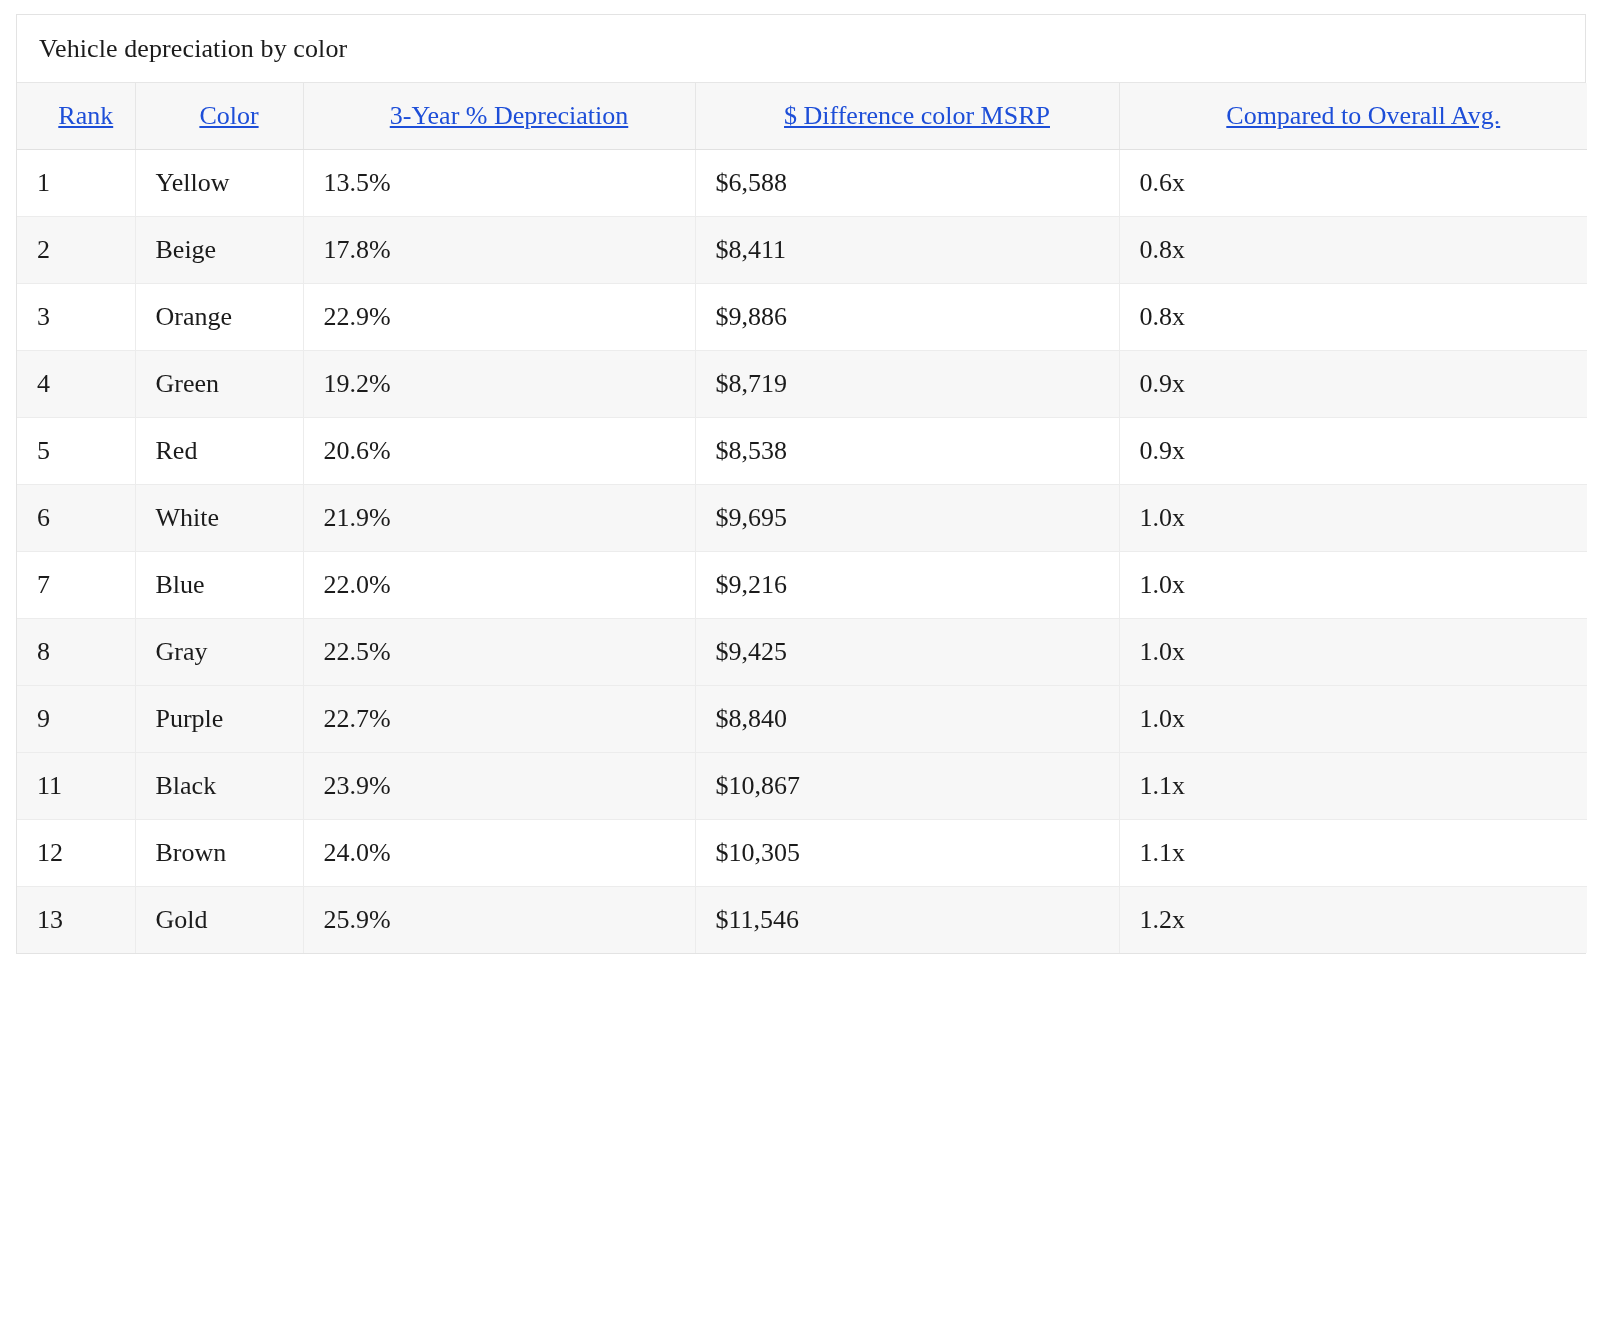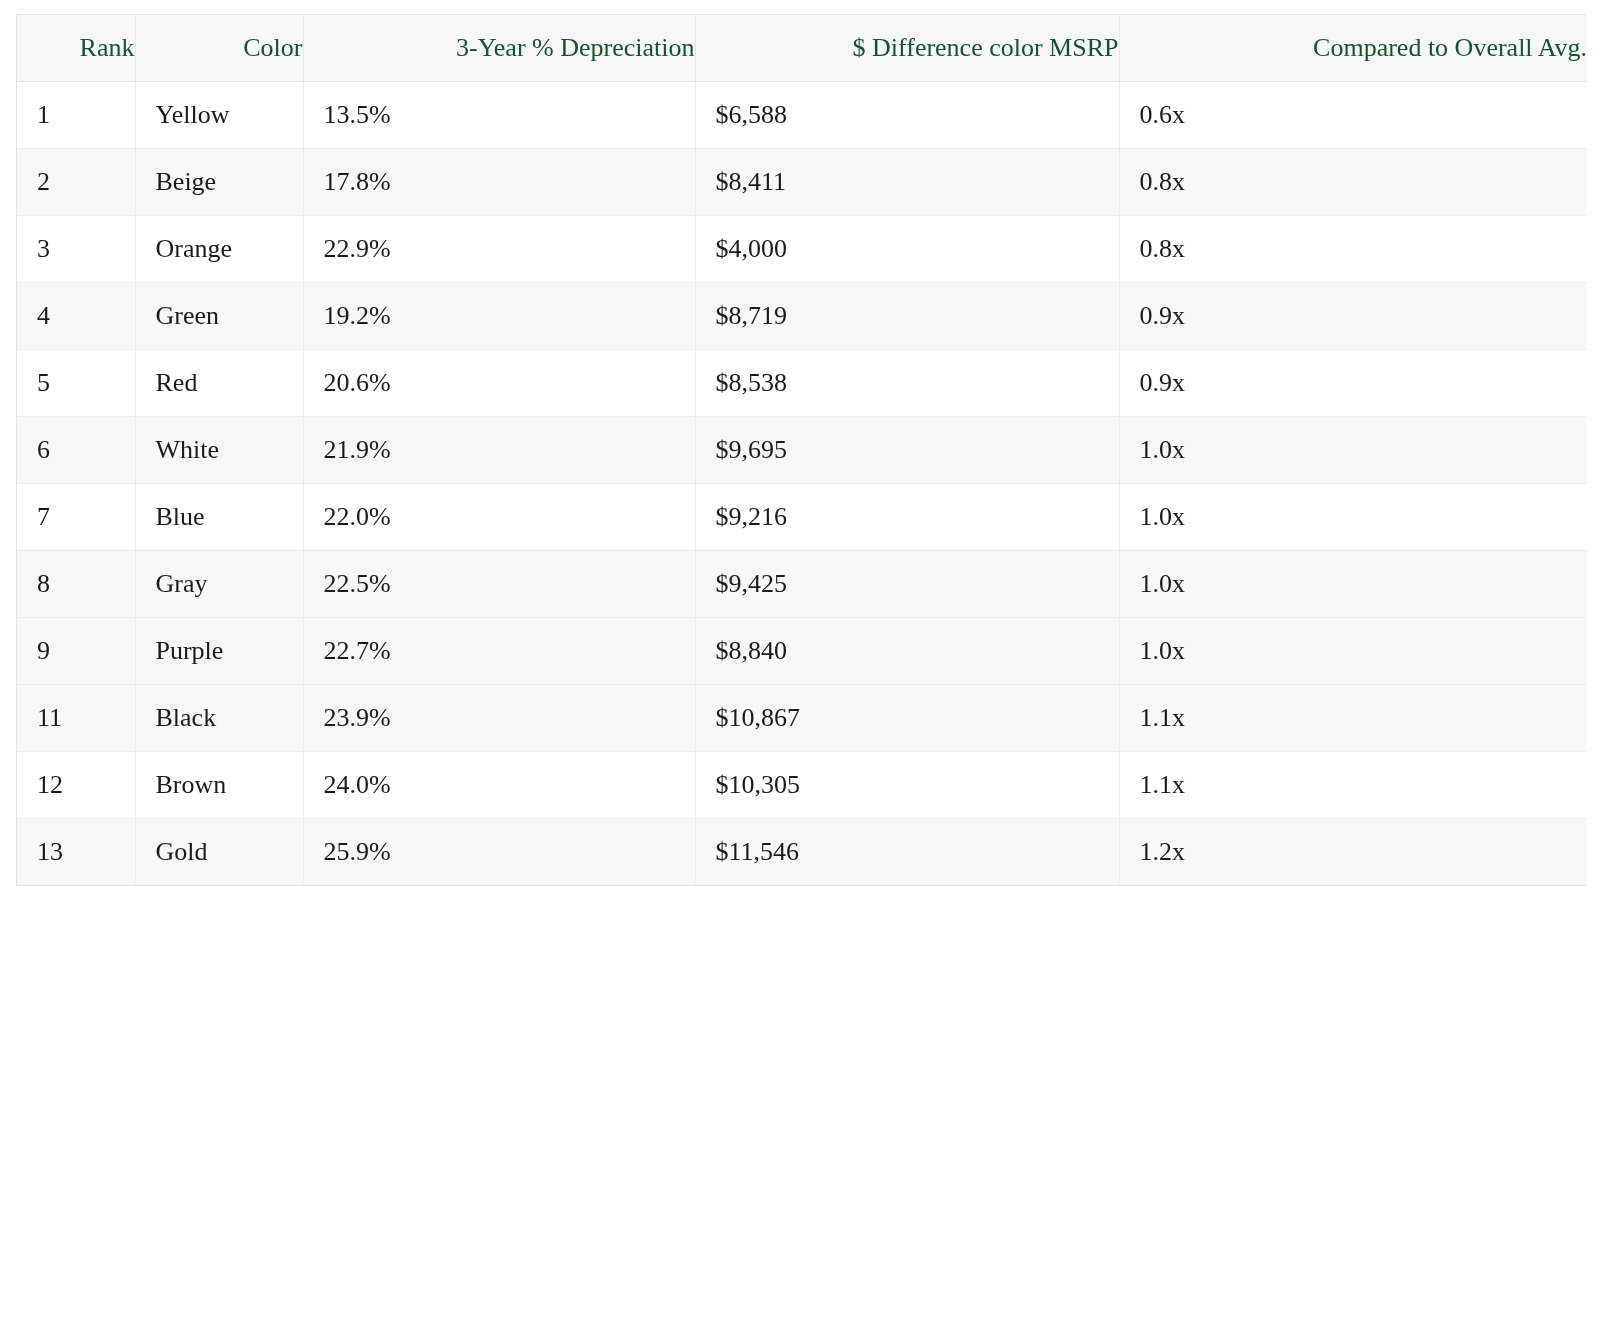--- a/index.html
+++ b/index.html
@@ -43,29 +43,30 @@
     width: 100%;
     table-layout: fixed;
   }
   col.c-rank { width: 118px; }
   col.c-color { width: 168px; }
   col.c-dep { width: 392px; }
   col.c-diff { width: 424px; }
   col.c-avg { width: 468px; }
 
   thead th {
-    text-align: right;
+    text-align: center;
     font-weight: normal;
     font-size: 26px;
-    color: #14532d;
+    color: #1d4ed8;
     padding: 18px 0 18px 20px;
     background: #f7f7f7;
     border-right: 1px solid #e6e6e6;
     border-bottom: 1px solid #e1e1e1;
     white-space: nowrap;
+    text-decoration: underline;
   }
   thead th:last-child { border-right: none; }
 
   tbody td {
     font-size: 26px;
     color: #1b1b1b;
     padding: 18px 0 18px 20px;
     border-right: 1px solid #ececec;
     border-bottom: 1px solid #ececec;
     vertical-align: middle;
@@ -80,20 +81,21 @@
   tbody tr.summary td.span-label {
     border-right: 1px solid #ececec;
   }
   tbody tr:last-child td { border-bottom: none; }
 </style>
 </head>
 <body>
 
 <div class="page">
   <div class="table-wrap">
+    <div class="caption">Vehicle depreciation by color</div>
     <table>
       <colgroup>
         <col class="c-rank">
         <col class="c-color">
         <col class="c-dep">
         <col class="c-diff">
         <col class="c-avg">
       </colgroup>
       <thead>
         <tr>
@@ -116,21 +118,21 @@
             <td>2</td>
             <td>Beige</td>
             <td>17.8%</td>
             <td>$8,411</td>
             <td>0.8x</td>
           </tr>
           <tr class="odd">
             <td>3</td>
             <td>Orange</td>
             <td>22.9%</td>
-            <td>$4,000</td>
+            <td>$9,886</td>
             <td>0.8x</td>
           </tr>
           <tr class="even">
             <td>4</td>
             <td>Green</td>
             <td>19.2%</td>
             <td>$8,719</td>
             <td>0.9x</td>
           </tr>
           <tr class="odd">

